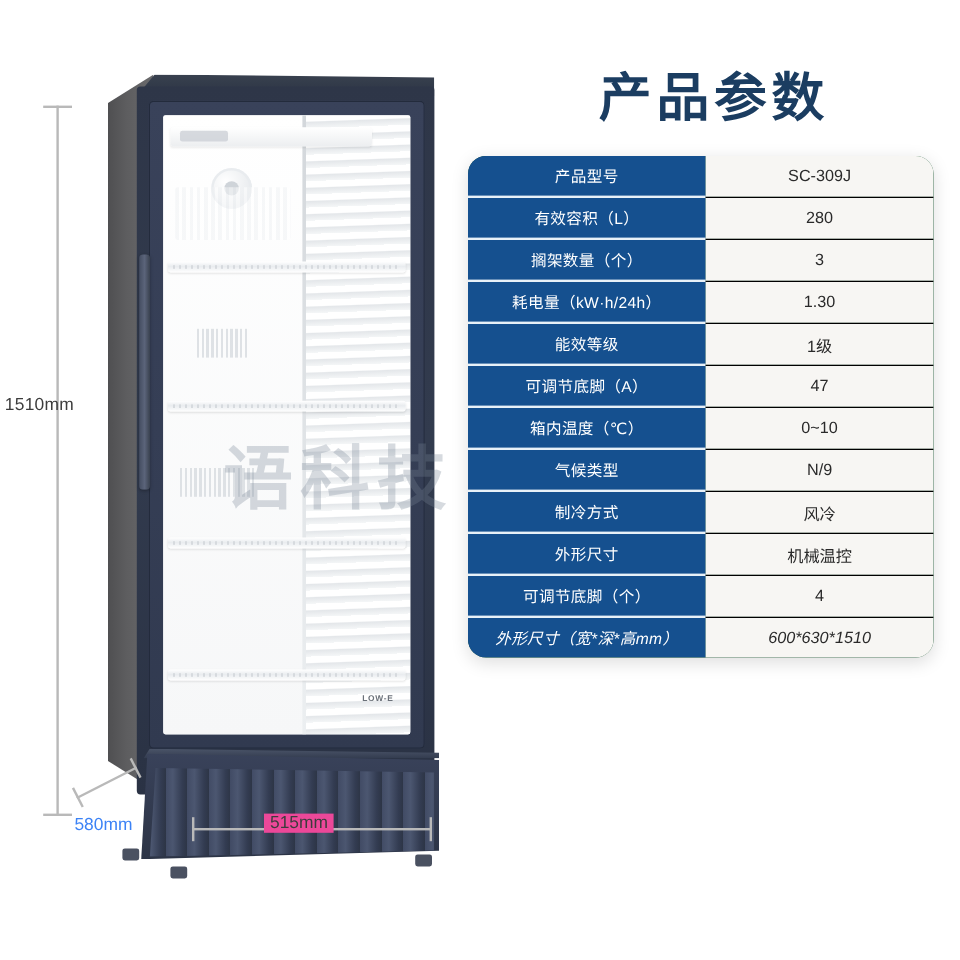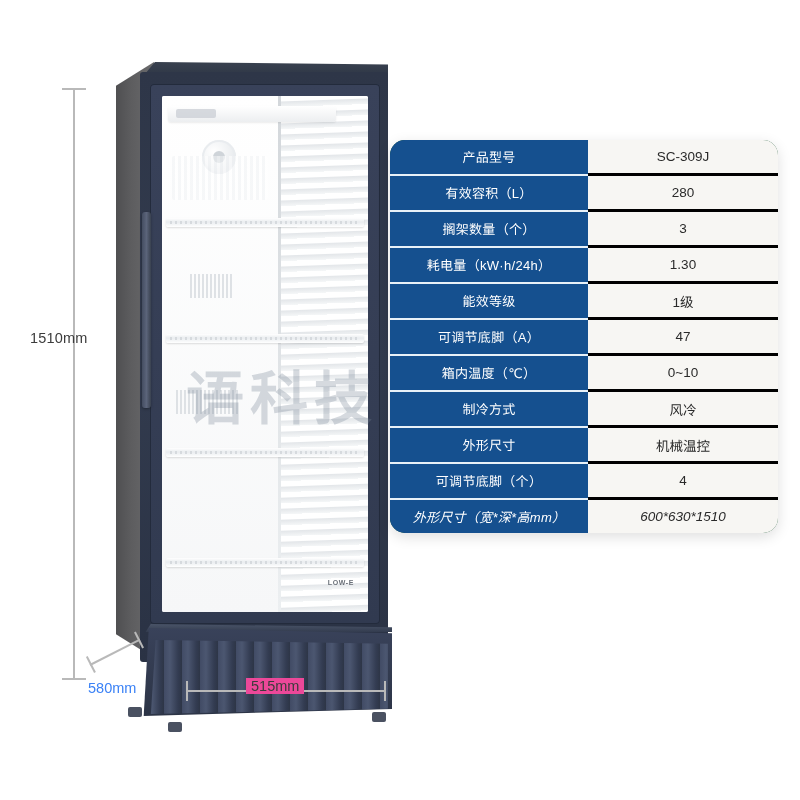--- a/index.html
+++ b/index.html
@@ -7,21 +7,21 @@
   body{
     width:800px;height:800px;
     background:#ffffff;
     font-family:"Liberation Sans","DejaVu Sans",sans-serif;
     overflow:hidden;
     position:relative;
   }
   .stage{position:absolute;inset:0;width:800px;height:800px;}
 
   
-  .product-area{position:absolute;left:0;top:0;width:390px;height:800px;margin-left:26px;}
+  .product-area{position:absolute;left:0;top:0;width:390px;height:800px;}
 
   
   .dim-v{position:absolute;left:47px;top:88px;width:2px;height:592px;background:#b9b9b9;}
   .dim-v:before,.dim-v:after{content:"";position:absolute;left:-11px;width:24px;height:2px;background:#b9b9b9;}
   .dim-v:before{top:0;}
   .dim-v:after{bottom:0;}
   .dim-v-label{position:absolute;left:4px;top:330px;font-size:14.5px;color:#3c3c3c;letter-spacing:.2px;white-space:nowrap;}
 
   
   .dim-depth-line{position:absolute;left:64px;top:664px;width:56px;height:2px;background:#b9b9b9;
@@ -143,30 +143,30 @@
   .watermark{position:absolute;left:186px;top:352px;font-size:58px;font-weight:bold;
      color:rgba(120,132,148,.30);letter-spacing:6px;white-space:nowrap;
      font-family:"DejaVu Sans",sans-serif;pointer-events:none;z-index:5;}
 
   
   .spec-area{position:absolute;left:390px;top:0;width:410px;height:800px;}
   .spec-title{position:absolute;left:0;top:46px;width:410px;text-align:center;
       font-size:44px;font-weight:bold;color:#1b3d61;letter-spacing:4px;
       font-family:"DejaVu Sans","Liberation Sans",sans-serif;}
 
-  .spec-card{position:absolute;left:0px;top:140px;width:388px;
+  .spec-card{position:absolute;left:0px;top:130px;width:388px;
       background:#14532d;border-radius:15px;
       box-shadow:0 4px 14px rgba(0,0,0,.13);
       overflow:hidden;}
   table.spec-table{border-collapse:collapse;width:100%;table-layout:fixed;}
   table.spec-table td{height:33px;padding:0;vertical-align:middle;text-align:center;}
   td.k{width:198px;background:#15508f;color:#ffffff;font-size:13px;
        border-bottom:2px solid #e8f1f8;letter-spacing:.3px;}
   td.v{background:#f7f6f3;color:#2a2a2a;font-size:13.5px;
-       border-bottom:3px solid #000000;}
+       border-bottom:1px solid #000000;}
   tr:last-child td.k,tr:last-child td.v{border-bottom:none;font-style:italic;}
 </style>
 </head>
 <body>
 
 <div class="stage">
 
   <div class="product-area">
 
     <div class="dim-v"></div>
@@ -215,20 +215,21 @@
     <div class="dim-depth-line"></div>
     <div class="dim-depth-label">580mm</div>
 
     <div class="dim-w"></div>
     <div class="dim-w-label">515mm</div>
   </div>
 
   <div class="watermark">语科技</div>
 
   <div class="spec-area">
+    <div class="spec-title">产品参数</div>
 
     <div class="spec-card">
       <table class="spec-table">
         <tbody>
             <tr>
               <td class="k">产品型号</td>
               <td class="v">SC-309J</td>
             </tr>
             <tr>
               <td class="k">有效容积（L）</td>
@@ -246,20 +247,24 @@
               <td class="k">能效等级</td>
               <td class="v">1级</td>
             </tr>
             <tr>
               <td class="k">可调节底脚（A）</td>
               <td class="v">47</td>
             </tr>
             <tr>
               <td class="k">箱内温度（℃）</td>
               <td class="v">0~10</td>
+            </tr>
+            <tr>
+              <td class="k">气候类型</td>
+              <td class="v">N/9</td>
             </tr>
             <tr>
               <td class="k">制冷方式</td>
               <td class="v">风冷</td>
             </tr>
             <tr>
               <td class="k">外形尺寸</td>
               <td class="v">机械温控</td>
             </tr>
             <tr>

